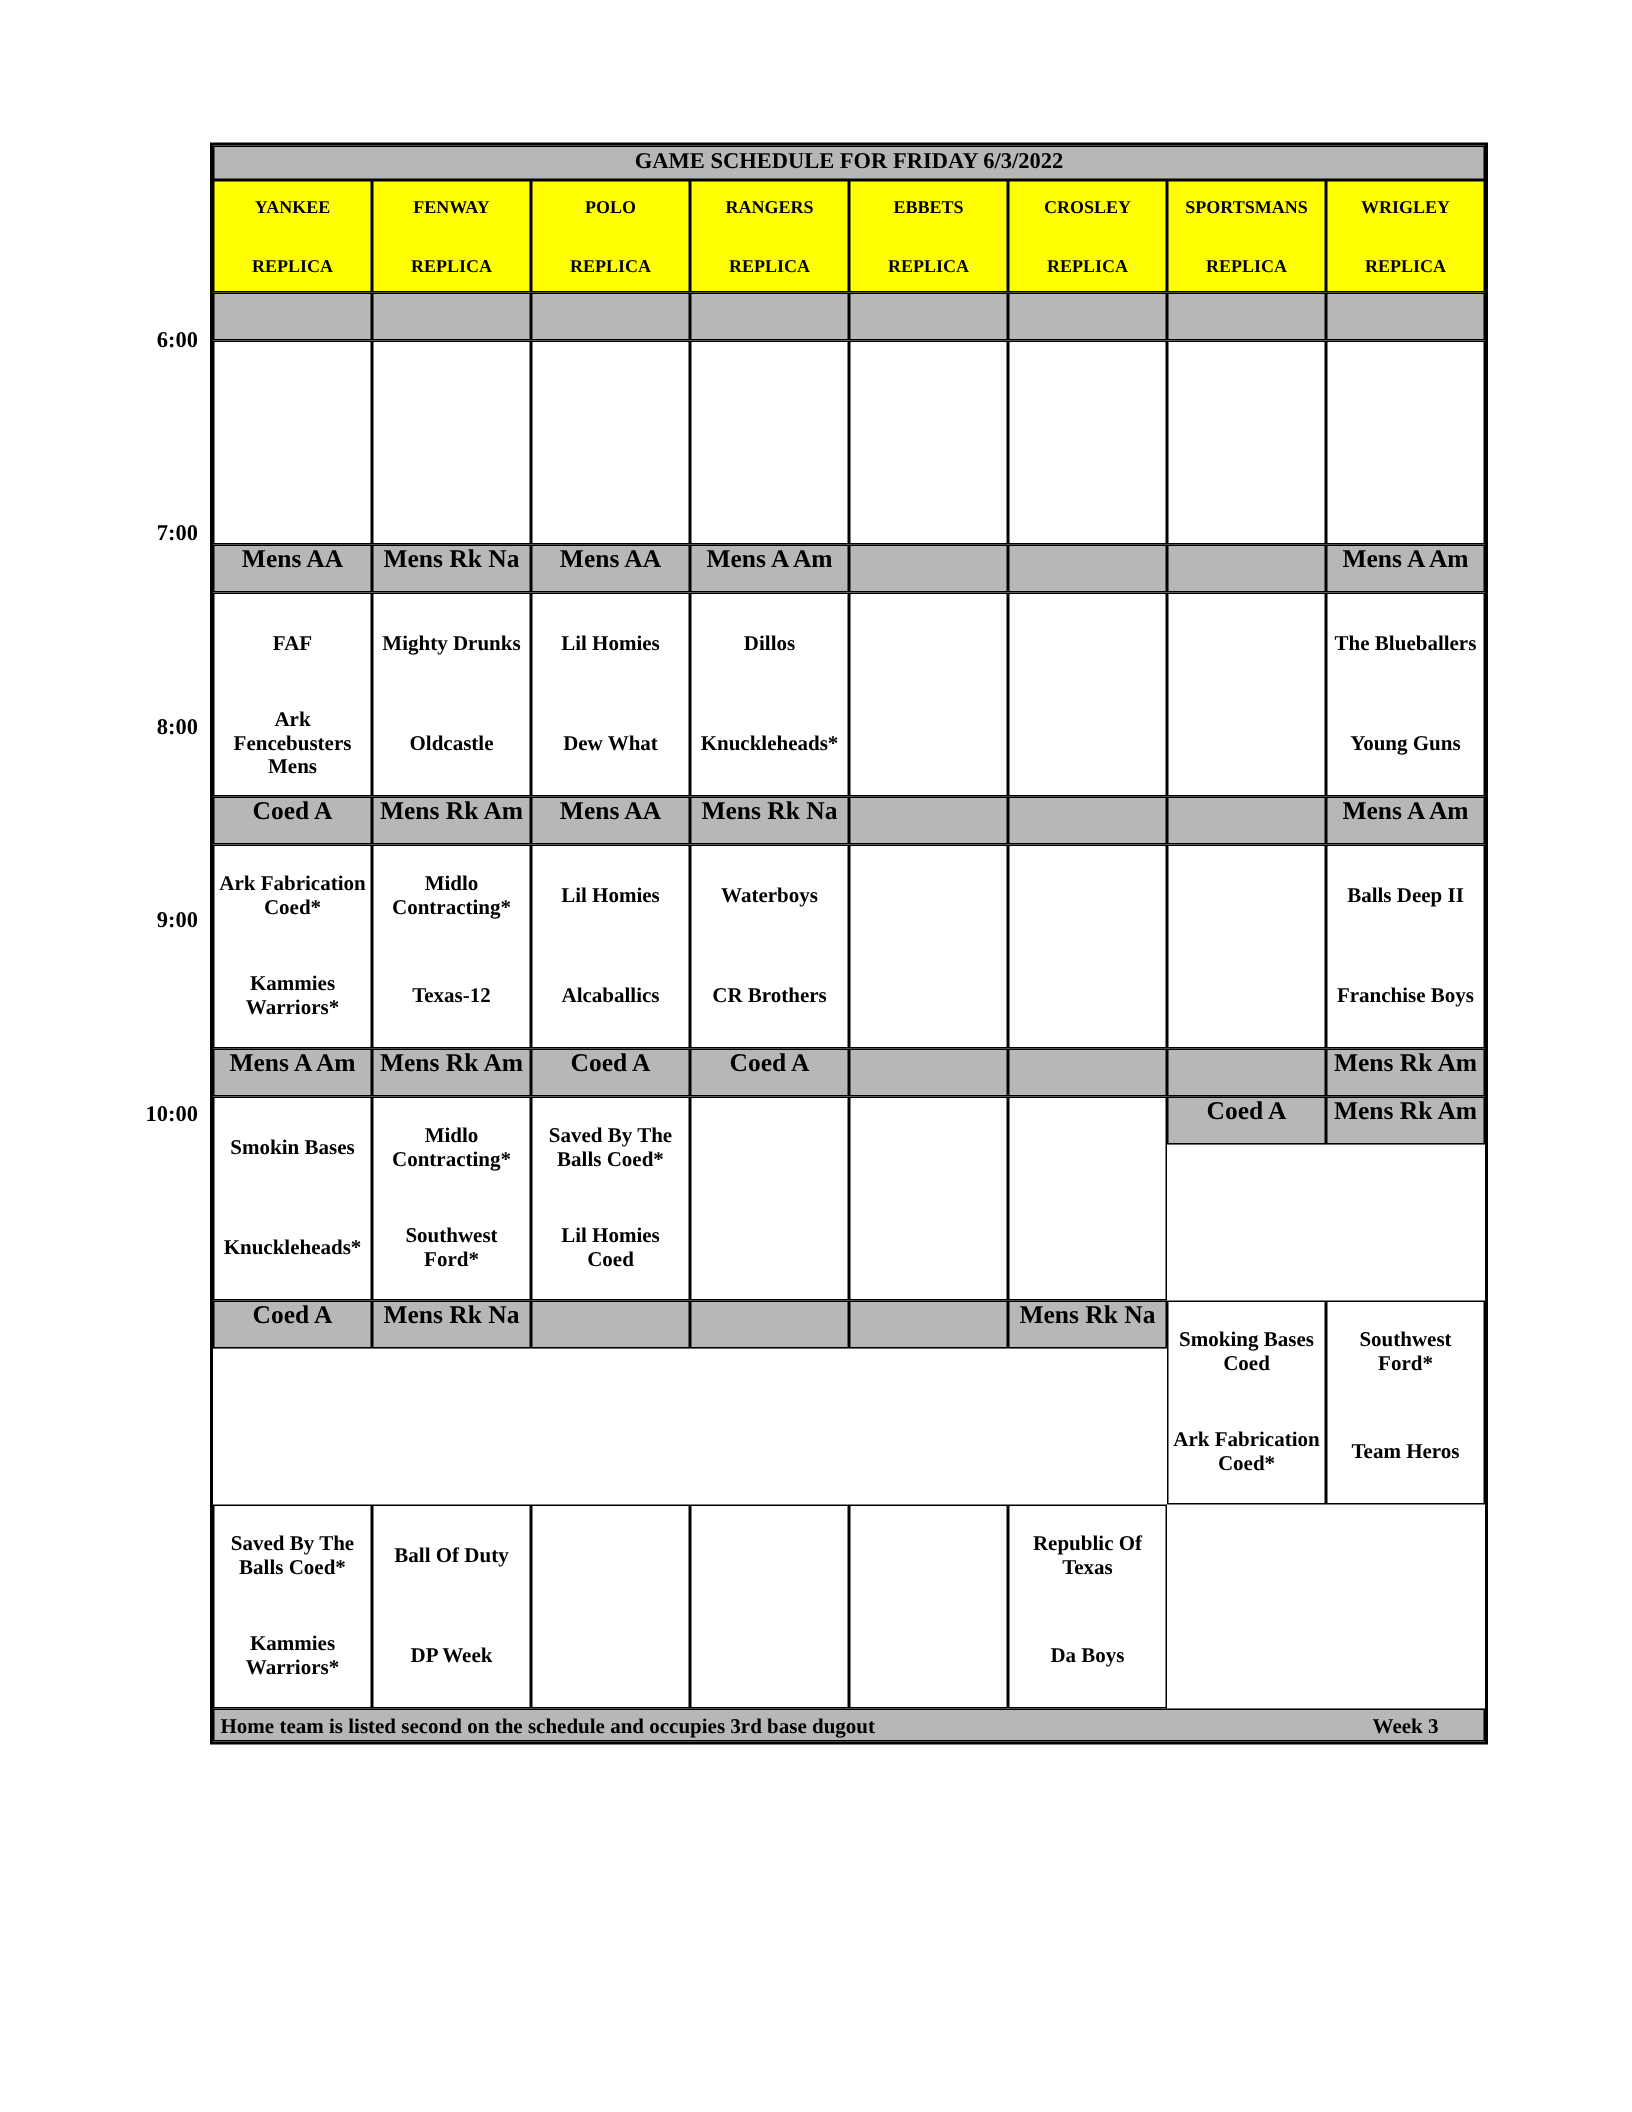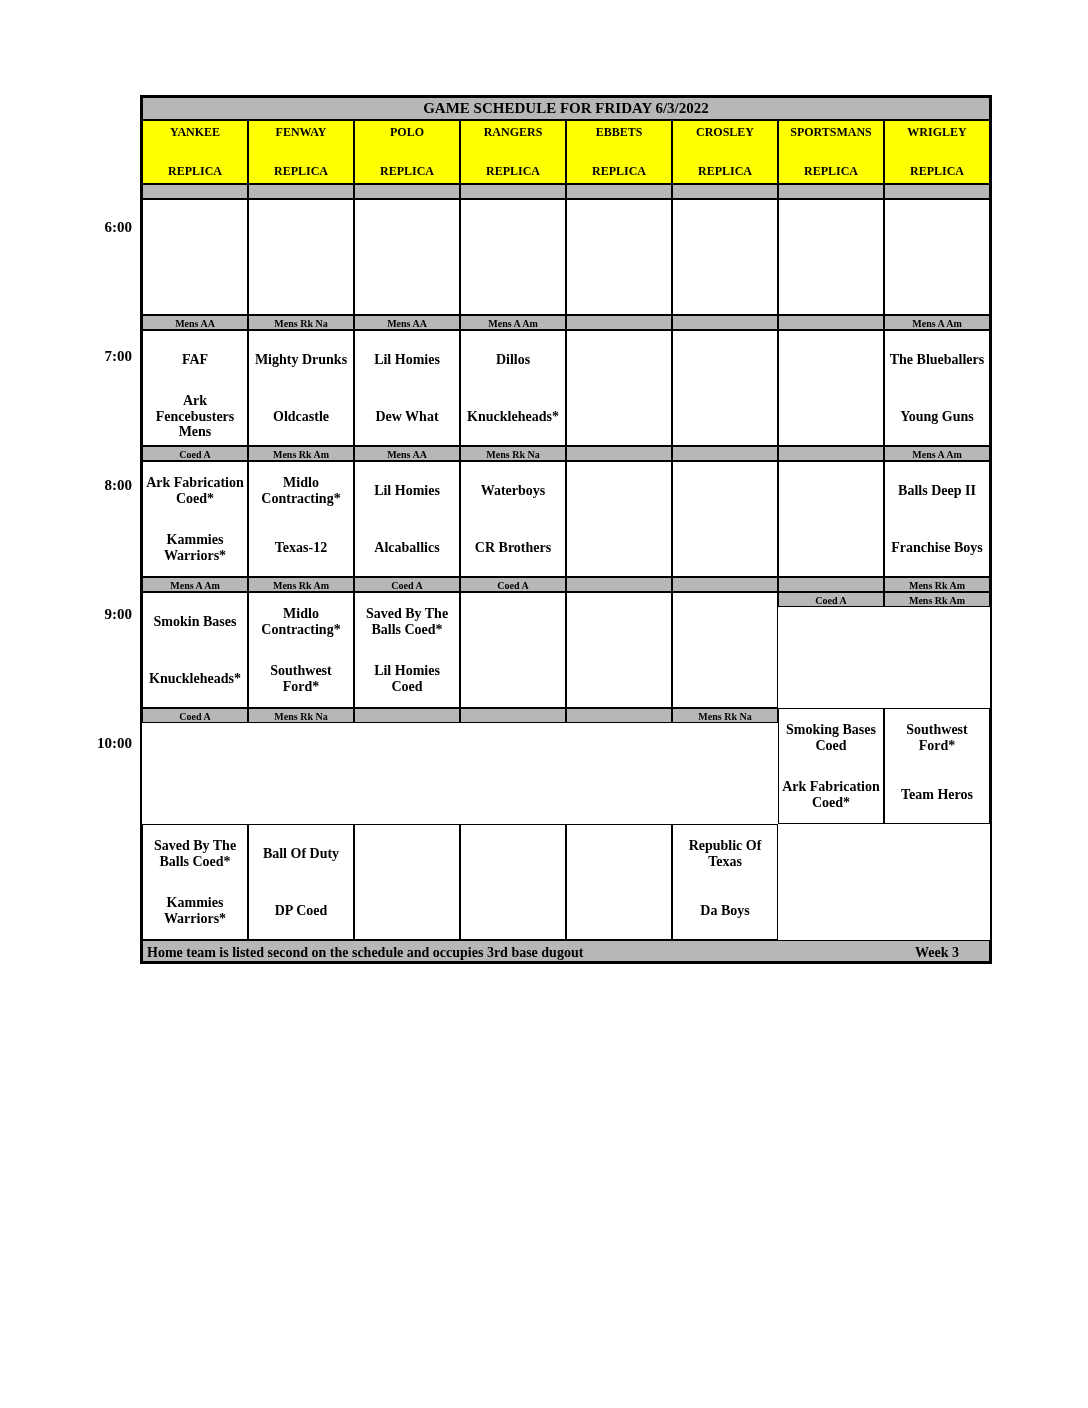--- a/index.html
+++ b/index.html
@@ -8,25 +8,25 @@
   .page { position:relative; width:1088px; height:1408px; background:#fff; overflow:hidden; }
   .sched { position:absolute; left:95px; top:95px; display:flex; align-items:flex-start; }
   .rail { flex:0 0 45px; width:45px; }
   .rail-head { height:87px; }
   .rail-slot { height:129px; text-align:right; padding-top:36px; padding-right:8px; }
   .time { font-size:15px; }
   .grid { width:852px; display:grid; grid-template-columns:repeat(8,1fr); border:2px solid var(--border,#000); background:#fff; }
   .trow { grid-column:1/-1; height:23px; background:var(--band-bg,#b7b7b7); border:1px solid var(--border,#000);
           display:flex; align-items:center; justify-content:center; font-size:15px; }
   .cell { border:1px solid var(--border,#000); min-width:0; }
-  .hdr { height:64px; background:var(--header-bg,#ffff00); display:flex; flex-direction:column;
+  .hdr { height:75px; background:var(--header-bg,#ffff00); display:flex; flex-direction:column;
          align-items:center; justify-content:center; gap:24px; font-size:12px; text-align:center; }
-  .band { height:15px; background:var(--band-bg,#b7b7b7); display:flex; align-items:flex-end; justify-content:center;
-          font-size:10px; line-height:1; }
-  .game { height:116px; display:flex; flex-direction:column; background:#fff; }
+  .band { height:32px; background:var(--band-bg,#b7b7b7); display:flex; align-items:flex-start; justify-content:center;
+          font-size:17px; line-height:1; }
+  .game { height:136px; display:flex; flex-direction:column; background:#fff; }
   .team { flex:1 1 50%; display:flex; align-items:center; justify-content:center; text-align:center;
           font-size:14px; line-height:1.12; padding:0 2px; overflow:hidden; }
   .frow { grid-column:1/-1; height:22px; background:var(--band-bg,#b7b7b7); border:1px solid var(--border,#000);
           display:flex; align-items:flex-end; justify-content:space-between; font-size:14px; padding:0 30px 0 4px; }
 </style>
 </head>
 <body>
 
 <div class="page">
   <div class="sched">
@@ -332,21 +332,21 @@
       <div class="cell game">
           <div class="team">Southwest Ford*</div>
           <div class="team">Team Heros</div>
         </div>
       <div class="cell game">
           <div class="team">Saved By The Balls Coed*</div>
           <div class="team">Kammies Warriors*</div>
         </div>
       <div class="cell game">
           <div class="team">Ball Of Duty</div>
-          <div class="team">DP Coed</div>
+          <div class="team">DP Week</div>
         </div>
       <div class="cell game">
           <div class="team"></div>
           <div class="team"></div>
         </div>
       <div class="cell game">
           <div class="team"></div>
           <div class="team"></div>
         </div>
       <div class="cell game">

